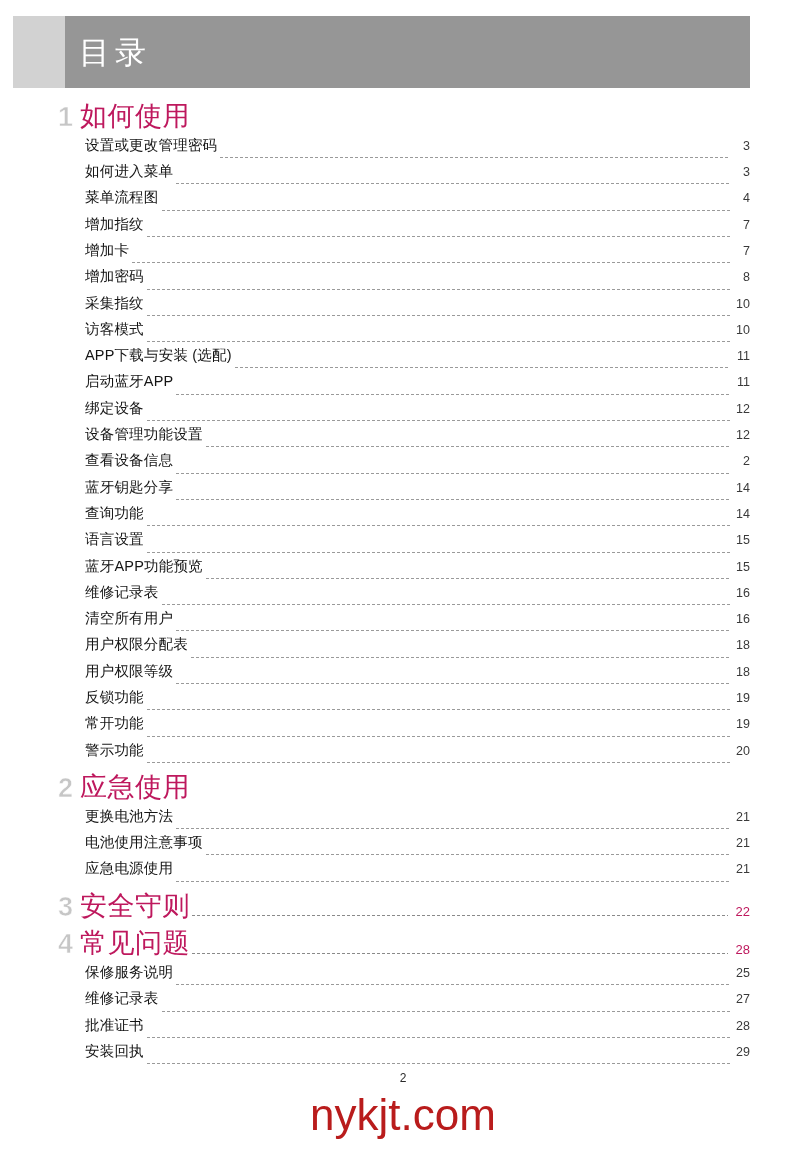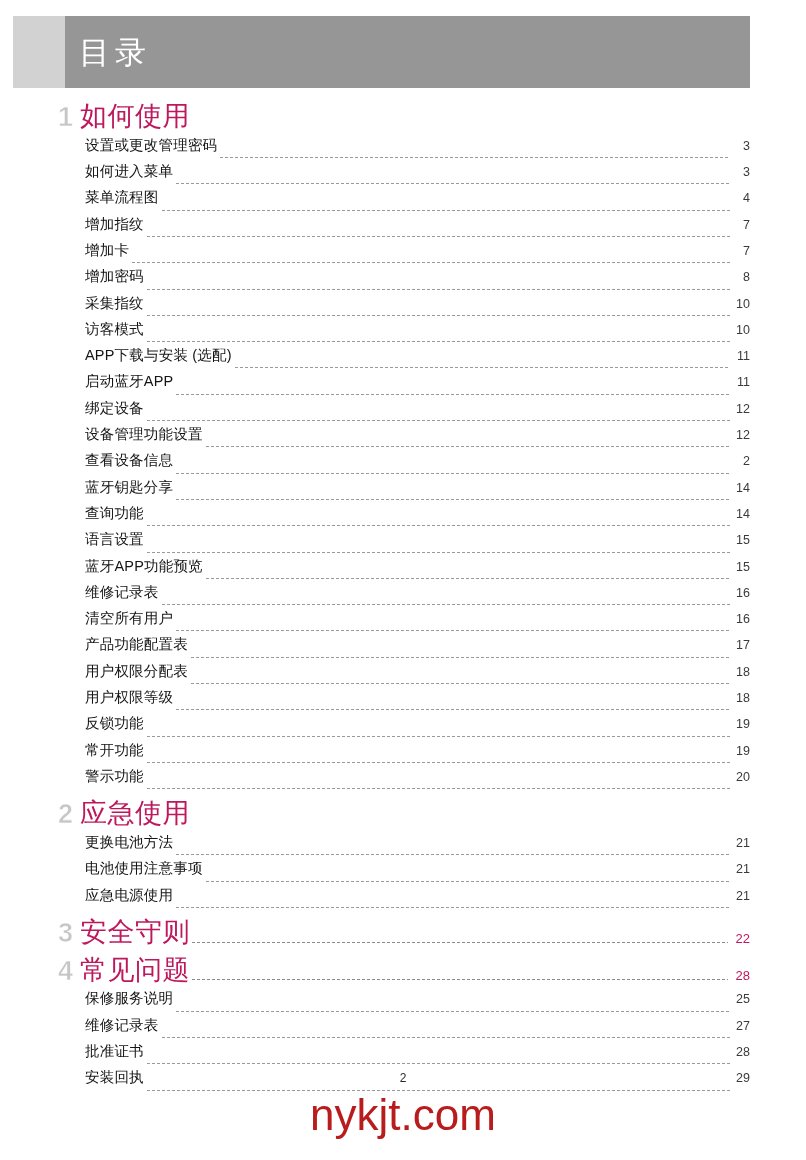--- a/index.html
+++ b/index.html
@@ -268,25 +268,20 @@
       <span class="entry-title">维修记录表</span>
       <span class="entry-leader"></span>
       <span class="entry-page">16</span>
     </div>
     <div class="entry">
       <span class="entry-title">清空所有用户</span>
       <span class="entry-leader"></span>
       <span class="entry-page">16</span>
     </div>
     <div class="entry">
-      <span class="entry-title">产品功能配置表</span>
-      <span class="entry-leader"></span>
-      <span class="entry-page">17</span>
-    </div>
-    <div class="entry">
       <span class="entry-title">用户权限分配表</span>
       <span class="entry-leader"></span>
       <span class="entry-page">18</span>
     </div>
     <div class="entry">
       <span class="entry-title">用户权限等级</span>
       <span class="entry-leader"></span>
       <span class="entry-page">18</span>
     </div>
     <div class="entry">

